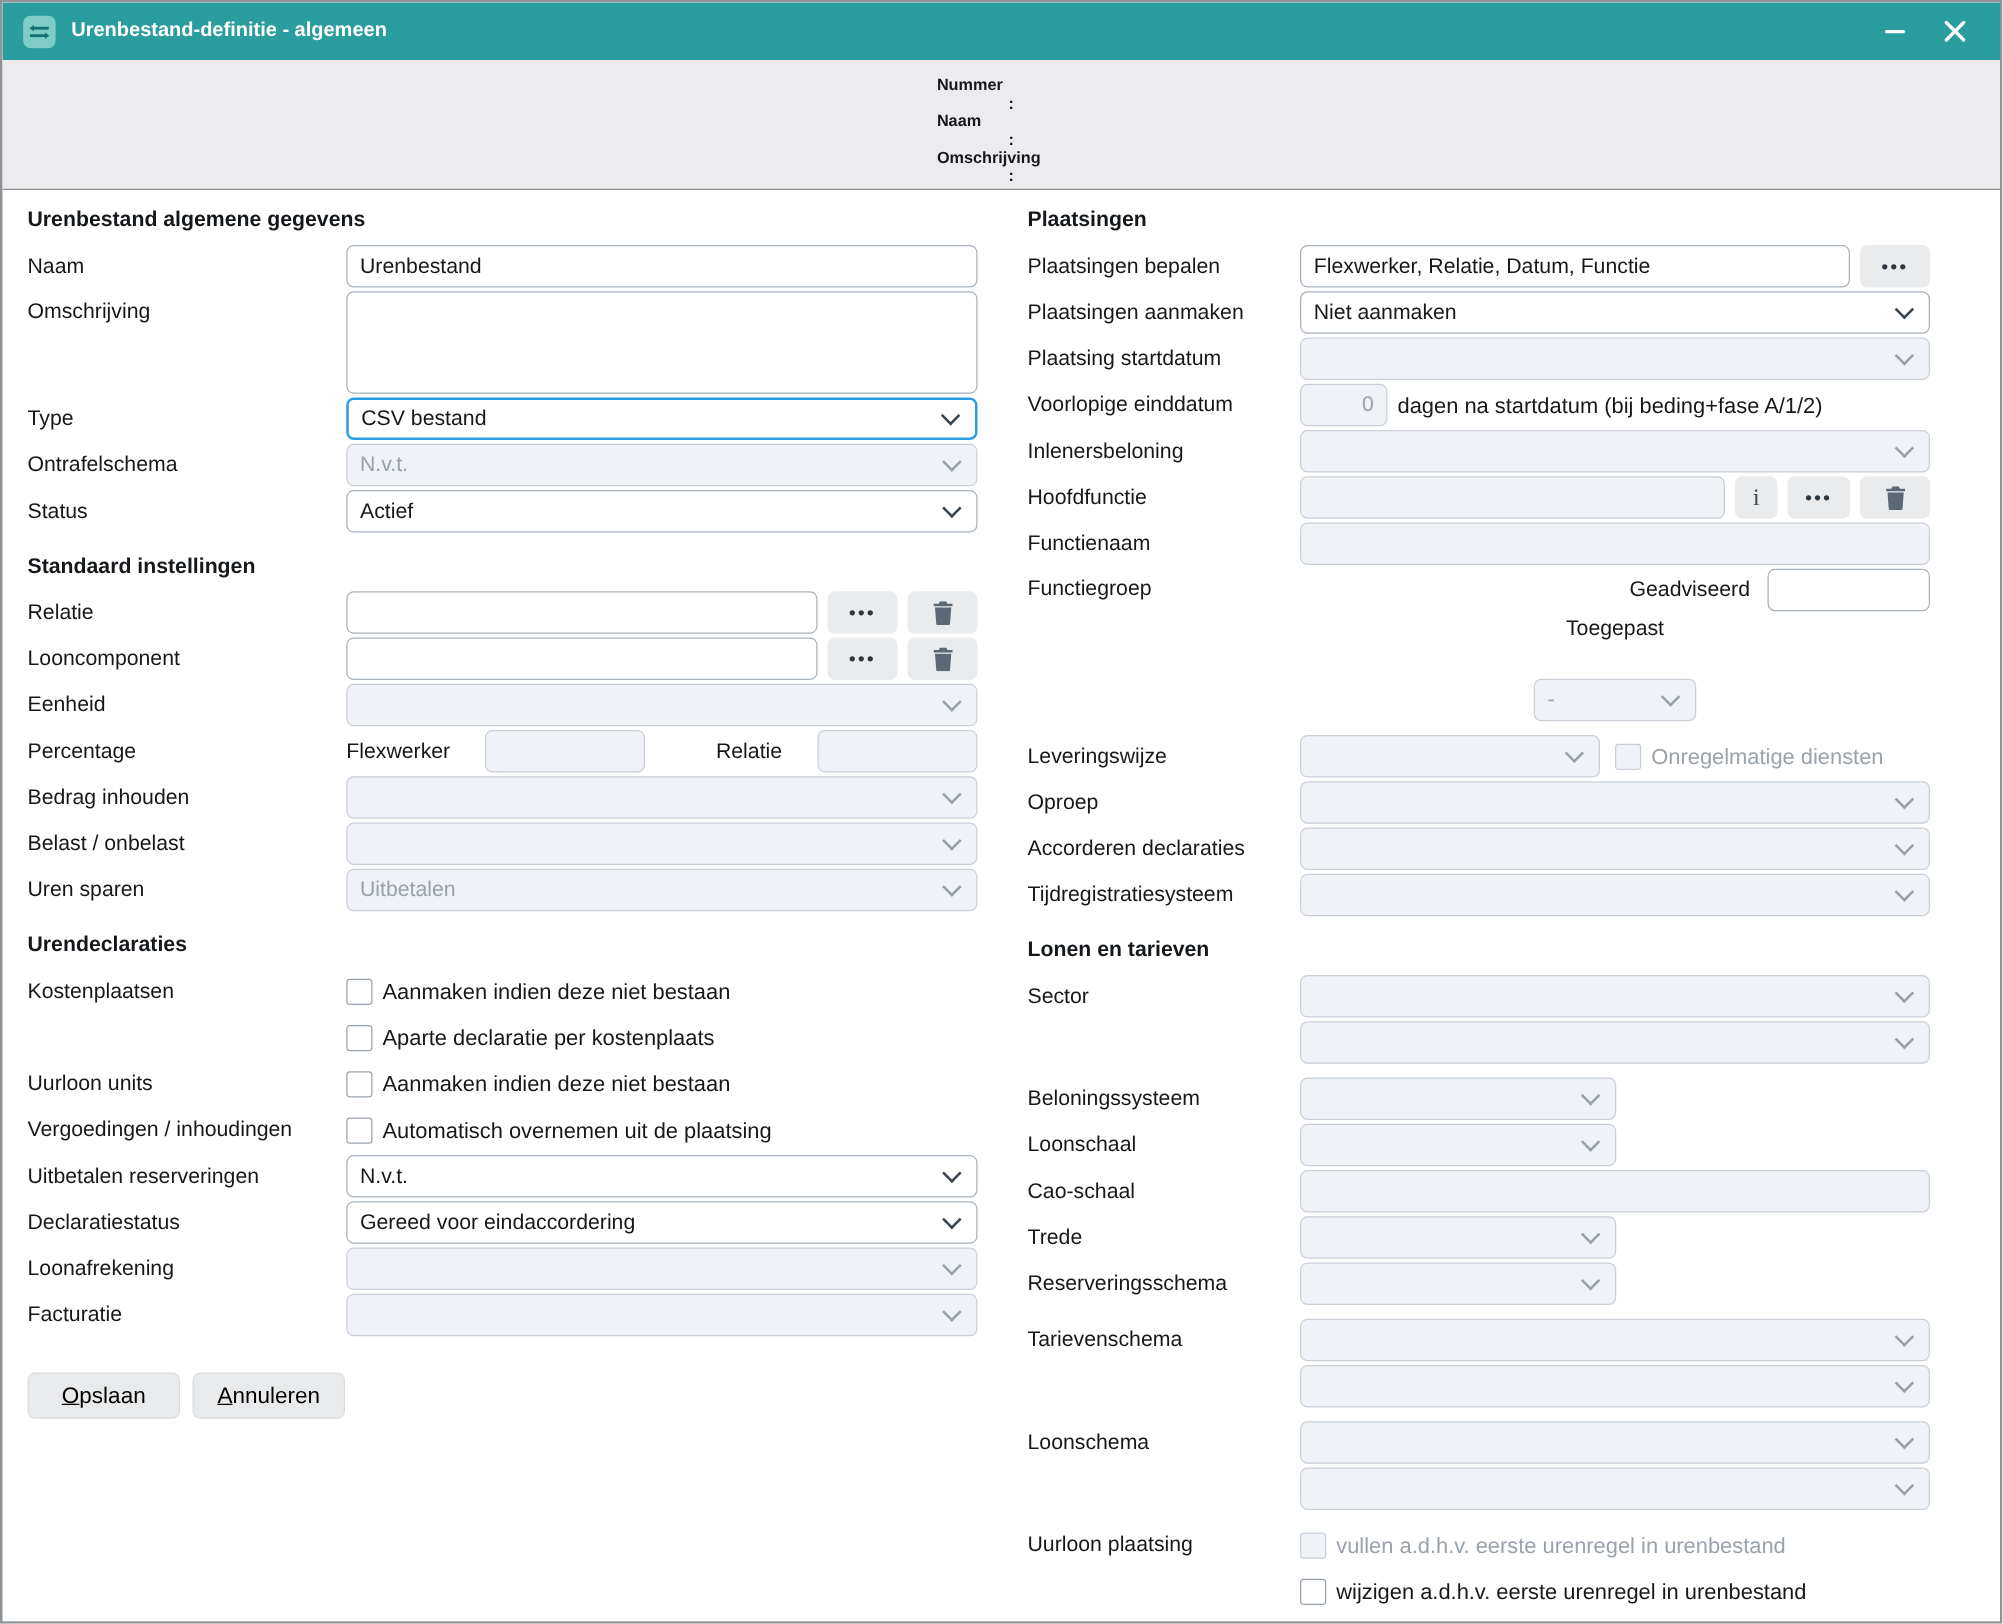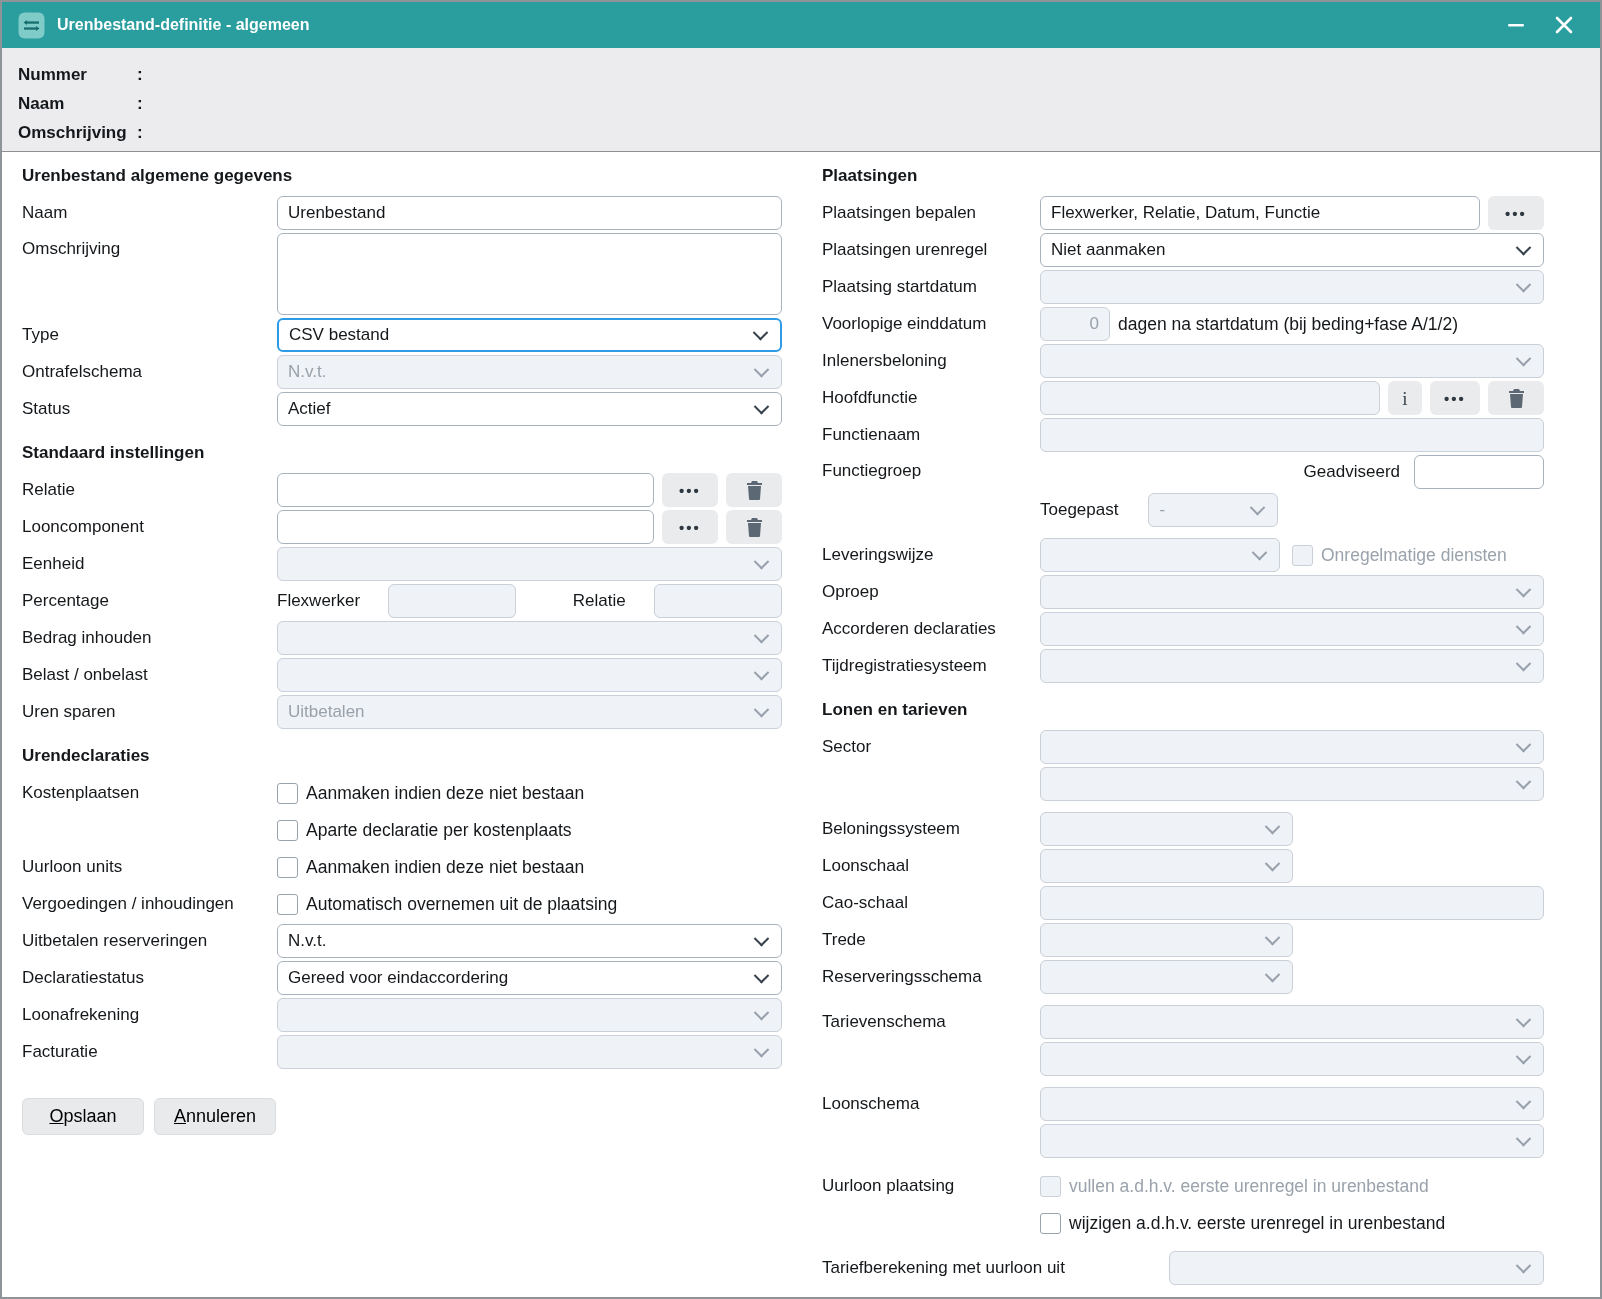--- a/index.html
+++ b/index.html
@@ -22,21 +22,21 @@
   }
   .titlebar .title { color:#fff; font-weight:bold; font-size:16px; flex:1; }
   .win-btn { width:36px; height:30px; display:flex; align-items:center; justify-content:center; cursor:pointer; flex:none; }
 
   
   .headerband {
     height: 104px; background: #ECEBEE;
     border-bottom: 1px solid #8f8f94;
     padding: 12px 0 0 16px;
   }
-  .hrow { height: 29px; display:flex; align-items:center; font-size:17px; }
+  .hrow { height: 29px; display:flex; align-items:center; font-size:13px;flex-direction:column; }
   .hrow .hlbl { font-weight: bold; width: 119px; }
   .hrow .hsep { font-weight: bold; }
 
   
   .content { display:flex; padding: 8px 20px 0 20px; }
   .col-left  { width: 760px; margin-right: 40px; flex:none; display:flex; flex-direction:column; }
   .col-right { width: 722px; flex:none; display:flex; flex-direction:column; }
 
   .sec { font-weight: bold; font-size: 17px; margin: 14px 0 10px 0; }
   .sec.first { margin-top: 6px; }
@@ -377,21 +377,21 @@
         <span class="rlbl">Plaatsingen bepalen</span>
         <div class="fields">
           <input class="inp" value="Flexwerker, Relatie, Datum, Functie" style="">
           <button class="sq-btn w56">
               <span class="dots-glyph">•••</span>
             </button>
         </div>
       </div>
 
       <div class="row">
-        <span class="rlbl">Plaatsingen urenregel</span>
+        <span class="rlbl">Plaatsingen aanmaken</span>
         <div class="fields">
           <div class="sel">
             <span>Niet aanmaken</span>
               <span class="chev"></span>
           </div>
         </div>
       </div>
 
       <div class="row">
         <span class="rlbl">Plaatsing startdatum</span>
@@ -446,21 +446,21 @@
         </div>
       </div>
 
       <div class="row top">
         <span class="rlbl" style="padding-top:6px">Functiegroep</span>
         <div class="fields col">
           <div style="display:flex;align-items:center;justify-content:flex-end;gap:14px;">
             <span class="sub-lbl">Geadviseerd</span>
             <input class="inp w130" value="" style="">
           </div>
-          <div style="display:flex;align-items:center;justify-content:flex-start;gap:30px;">
+          <div style="display:flex;align-items:center;justify-content:space-between;gap:30px;flex-direction:column;">
             <span class="sub-lbl">Toegepast</span>
             <div class="sel dis w130" style="flex:none">
               <span>-</span>
                 <span class="chev"></span>
             </div>
           </div>
         </div>
       </div>
 
       <div class="row gap-top">

